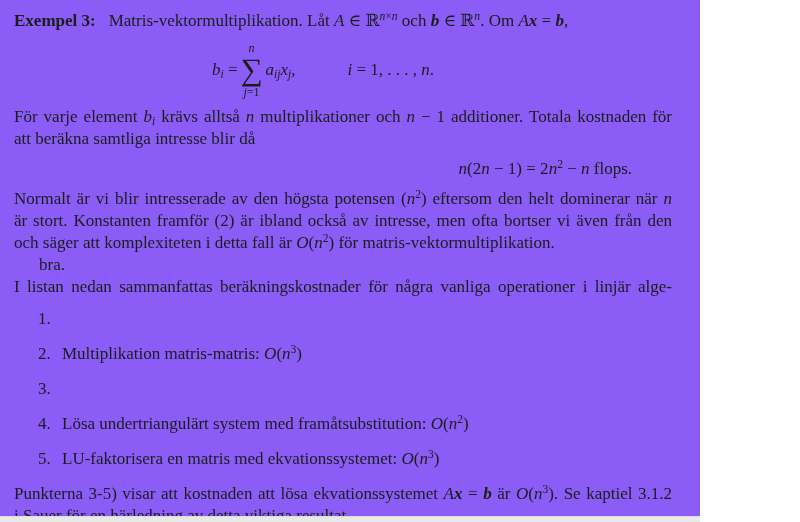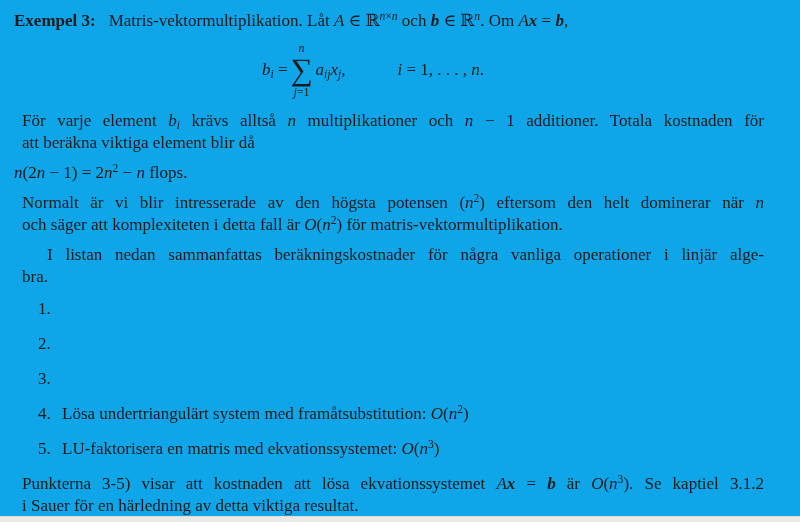--- a/index.html
+++ b/index.html
@@ -1,31 +1,31 @@
 <!DOCTYPE html>
 <html><head>
 <meta charset="utf-8">
 <style>
   html, body { margin: 0; padding: 0; background: #ffffff; }
   .page {
     position: relative;
-    width: 800px;
+    width: 700px;
     height: 522px;
-    background: #0ea5e9;
+    background: #8b5cf6;
     color: #1c1c1c;
     font-family: "Liberation Serif", "DejaVu Serif", serif;
     font-size: 17px;
     line-height: 22px;
     overflow: hidden;
     box-sizing: border-box;
   }
   .content { padding: 7px 28px 0 14px; }
 
   
-  .para { margin: 8px; }
+  .para { margin: 0; }
   .tline { text-align: justify; text-align-last: justify; white-space: normal; }
   .tline.last { text-align-last: left; }
   .para-indent .tline:first-child { text-indent: 25px; }
 
   
   .m-r { font-style: normal; }
   .m-i { font-style: italic; }
   .m-bi { font-style: italic; font-weight: bold; }
   sup, sub { font-size: 68%; line-height: 0; }
   sub { vertical-align: -0.25em; }
@@ -48,21 +48,21 @@
     flex-direction: column;
     align-items: center;
     margin: 0 3px;
   }
   .sum-limit { font-size: 12px; line-height: 14px; }
   .sum-sigma { font-size: 31px; line-height: 30px; }
   .eq-side { margin-left: 52px; }
 
   
   .display-line {
-    text-align: left;
+    text-align: right;
     margin: 8px 40px 8px 0;
   }
 
   
   .oplist { margin: 10px 0 0 0; }
   .list-item { display: flex; margin: 0 0 13px 24px; }
   .li-num { width: 24px; flex: 0 0 24px; }
 
   .closing { margin-top: 3px; }
 
@@ -91,41 +91,43 @@
         <span class="sum-limit"><span class="m-i">n</span></span>
         <span class="sum-sigma">∑</span>
         <span class="sum-limit"><span class="m-i">j</span><span class="m-r">=1</span></span>
       </span>
       <span><span class="m-i">a</span><sub><span class="m-i">ij</span></sub><span class="m-i">x</span><sub><span class="m-i">j</span></sub><span class="m-r">,</span></span>
       <span class="eq-side"><span class="m-i">i</span><span class="m-r"> = 1, . . . , </span><span class="m-i">n</span><span class="m-r">.</span></span>
     </div>
 
     <div class="para">
         <div class="tline"><span class="m-r">För varje element </span><span class="m-i">b</span><sub><span class="m-i">i</span></sub><span class="m-r"> krävs alltså </span><span class="m-i">n</span><span class="m-r"> multiplikationer och </span><span class="m-i">n</span><span class="m-r"> − 1 additioner. Totala kostnaden för</span></div>
-        <div class="tline last"><span class="m-r">att beräkna viktiga element blir då</span></div>
+        <div class="tline last"><span class="m-r">att beräkna samtliga intresse blir då</span></div>
       </div>
 
     <div class="display-line"><span class="m-i">n</span><span class="m-r">(2</span><span class="m-i">n</span><span class="m-r"> − 1) = 2</span><span class="m-i">n</span><sup><span class="m-r">2</span></sup><span class="m-r"> − </span><span class="m-i">n</span><span class="m-r"> flops.</span></div>
 
     <div class="para">
         <div class="tline"><span class="m-r">Normalt är vi blir intresserade av den högsta potensen (</span><span class="m-i">n</span><sup><span class="m-r">2</span></sup><span class="m-r">) eftersom den helt dominerar när </span><span class="m-i">n</span></div>
+        <div class="tline"><span class="m-r">är stort. Konstanten framför (2) är ibland också av intresse, men ofta bortser vi även från den</span></div>
         <div class="tline last"><span class="m-r">och säger att komplexiteten i detta fall är </span><span class="m-i">O</span><span class="m-r">(</span><span class="m-i">n</span><sup><span class="m-r">2</span></sup><span class="m-r">) för matris-vektormultiplikation.</span></div>
       </div>
 
     <div class="para para-indent">
+        <div class="tline last"><span class="m-r">bra.</span></div>
         <div class="tline"><span class="m-r">I listan nedan sammanfattas beräkningskostnader för några vanliga operationer i linjär alge-</span></div>
-        <div class="tline last"><span class="m-r">bra.</span></div>
       </div>
 
     <div class="oplist">
       <div class="list-item">
         <span class="li-num">1.</span>
       </div>
       <div class="list-item">
         <span class="li-num">2.</span>
+        <span class="li-text"><span class="m-r">Multiplikation matris-matris: </span><span class="m-i">O</span><span class="m-r">(</span><span class="m-i">n</span><sup><span class="m-r">3</span></sup><span class="m-r">)</span></span>
       </div>
       <div class="list-item">
         <span class="li-num">3.</span>
       </div>
       <div class="list-item">
         <span class="li-num">4.</span>
         <span class="li-text"><span class="m-r">Lösa undertriangulärt system med framåtsubstitution: </span><span class="m-i">O</span><span class="m-r">(</span><span class="m-i">n</span><sup><span class="m-r">2</span></sup><span class="m-r">)</span></span>
       </div>
       <div class="list-item">
         <span class="li-num">5.</span>

